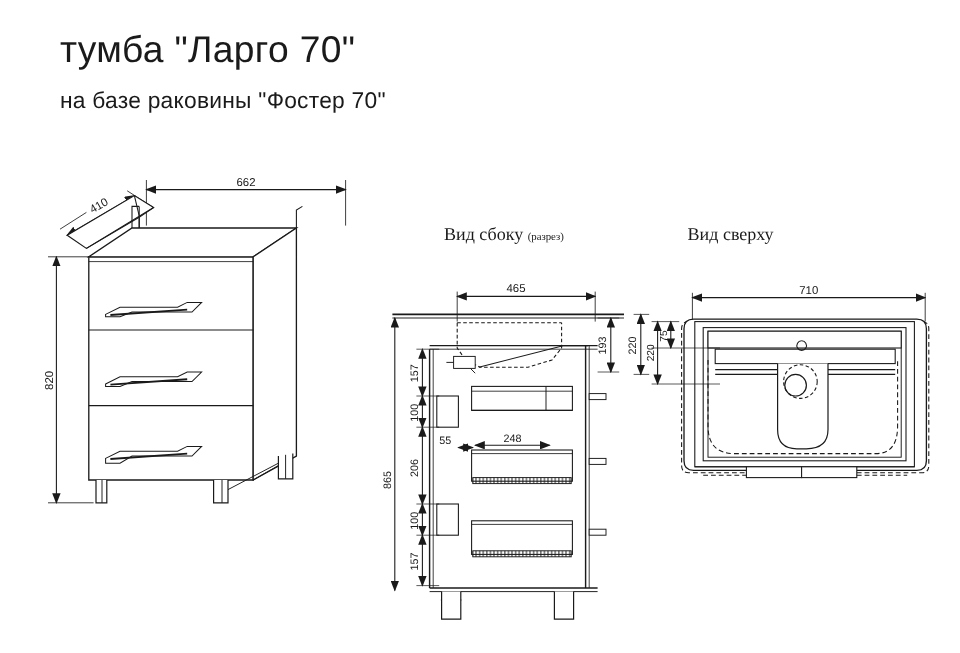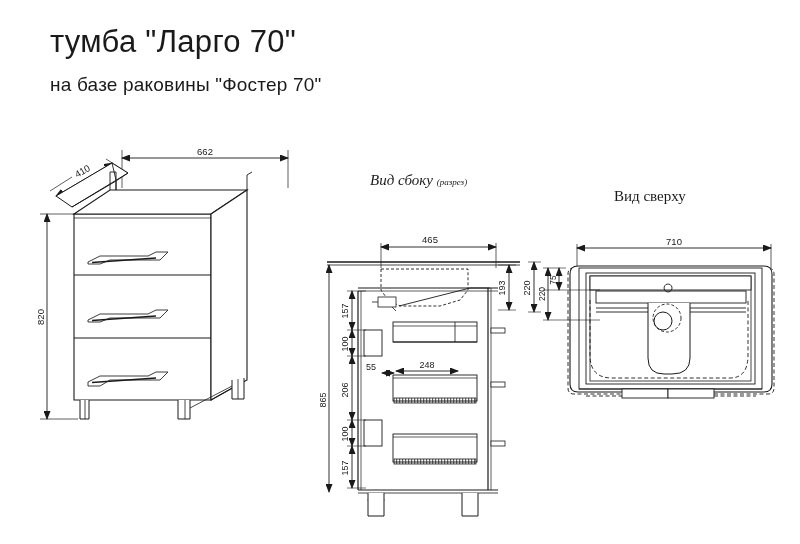--- a/index.html
+++ b/index.html
@@ -5,23 +5,23 @@
   html,body{margin:0;padding:0;background:#ffffff;}
   body{
     width:800px;height:544px;position:relative;overflow:hidden;
     font-family:"Liberation Sans", sans-serif;color:#1a1a1a;
   }
   #stage{position:absolute;left:0;top:0;width:800px;height:544px;}
   .ttl{position:absolute;white-space:nowrap;}
   #title-main{left:50px;top:24px;font-size:31px;font-weight:400;letter-spacing:.3px;}
   #title-sub{left:50px;top:74px;font-size:19px;font-weight:400;letter-spacing:.2px;}
   .viewhdr{position:absolute;white-space:nowrap;font-family:"Liberation Serif", serif;font-size:15px;}
-  #hdr-side{left:370px;top:172px;font-style:italic;}
+  #hdr-side{left:370px;top:188px;}
   #hdr-side .par{font-size:9px;}
-  #hdr-top{left:573px;top:188px;margin-left:41px;}
+  #hdr-top{left:573px;top:188px;}
   svg{position:absolute;left:0;top:0;}
   text{font-family:"Liberation Sans", sans-serif;fill:#1a1a1a;}
 </style>
 </head>
 <body>
 
 <div id="stage">
 
   <div class="ttl" id="title-main">тумба "Ларго 70"</div>
   <div class="ttl" id="title-sub">на базе раковины "Фостер 70"</div>

